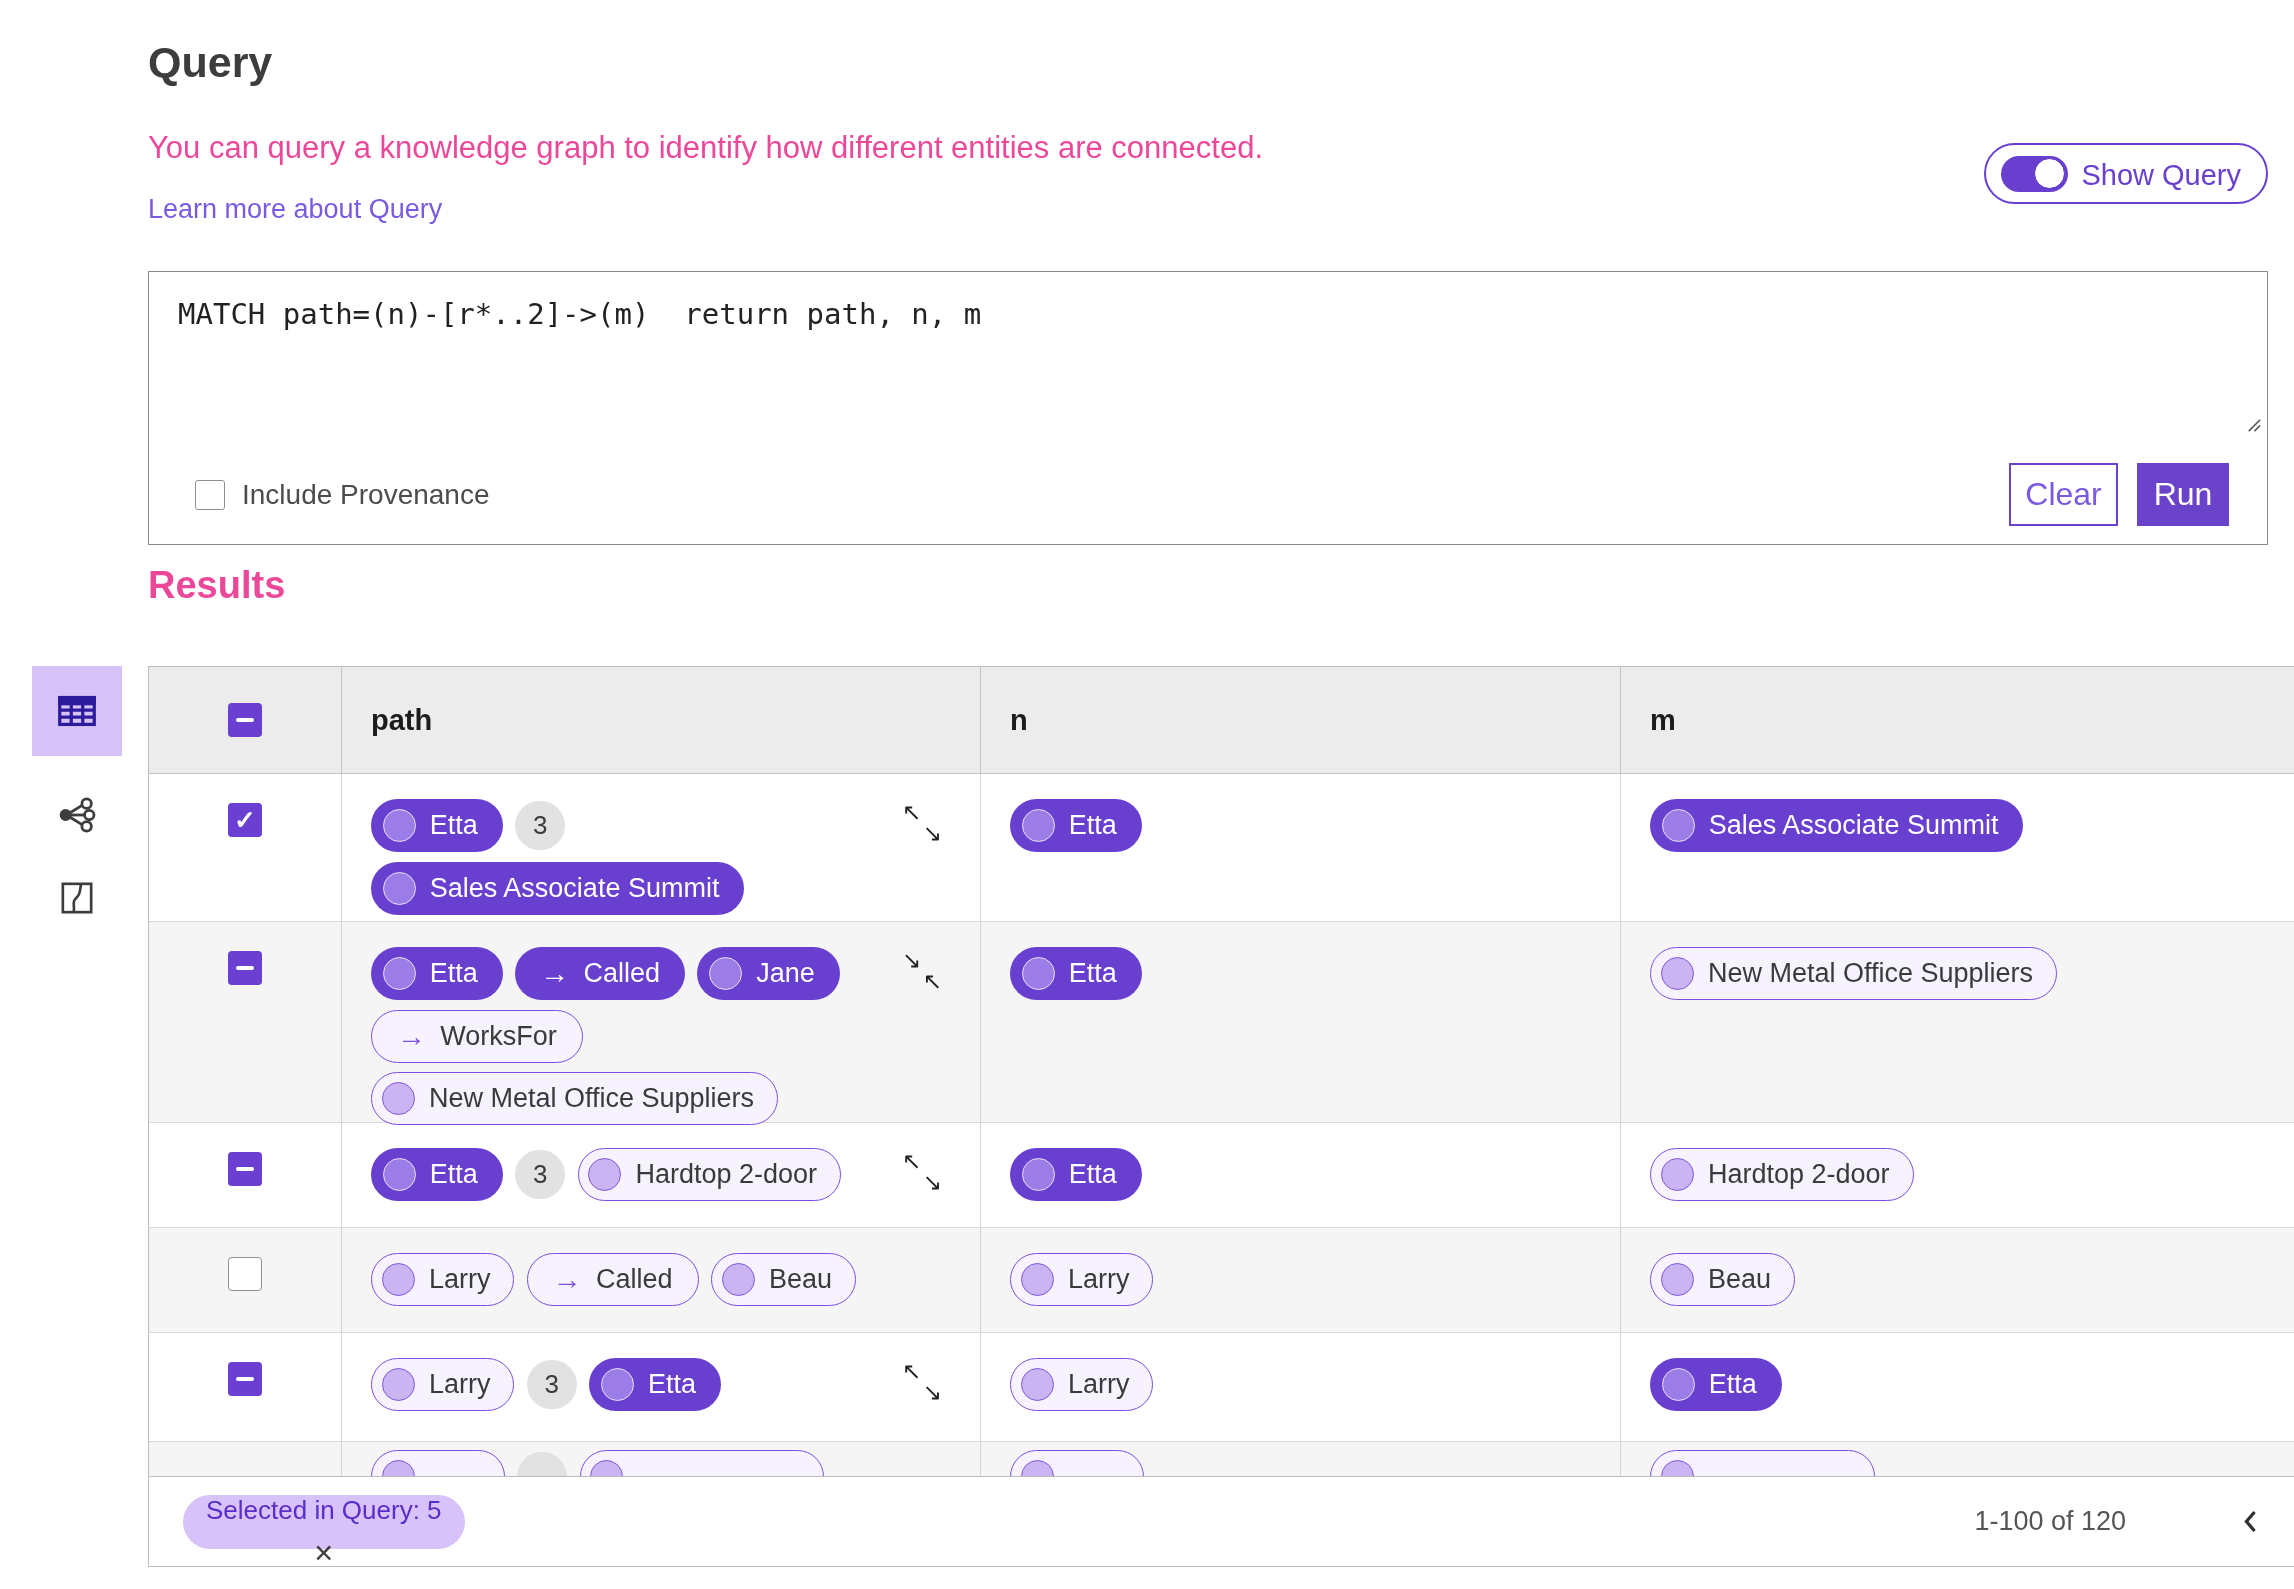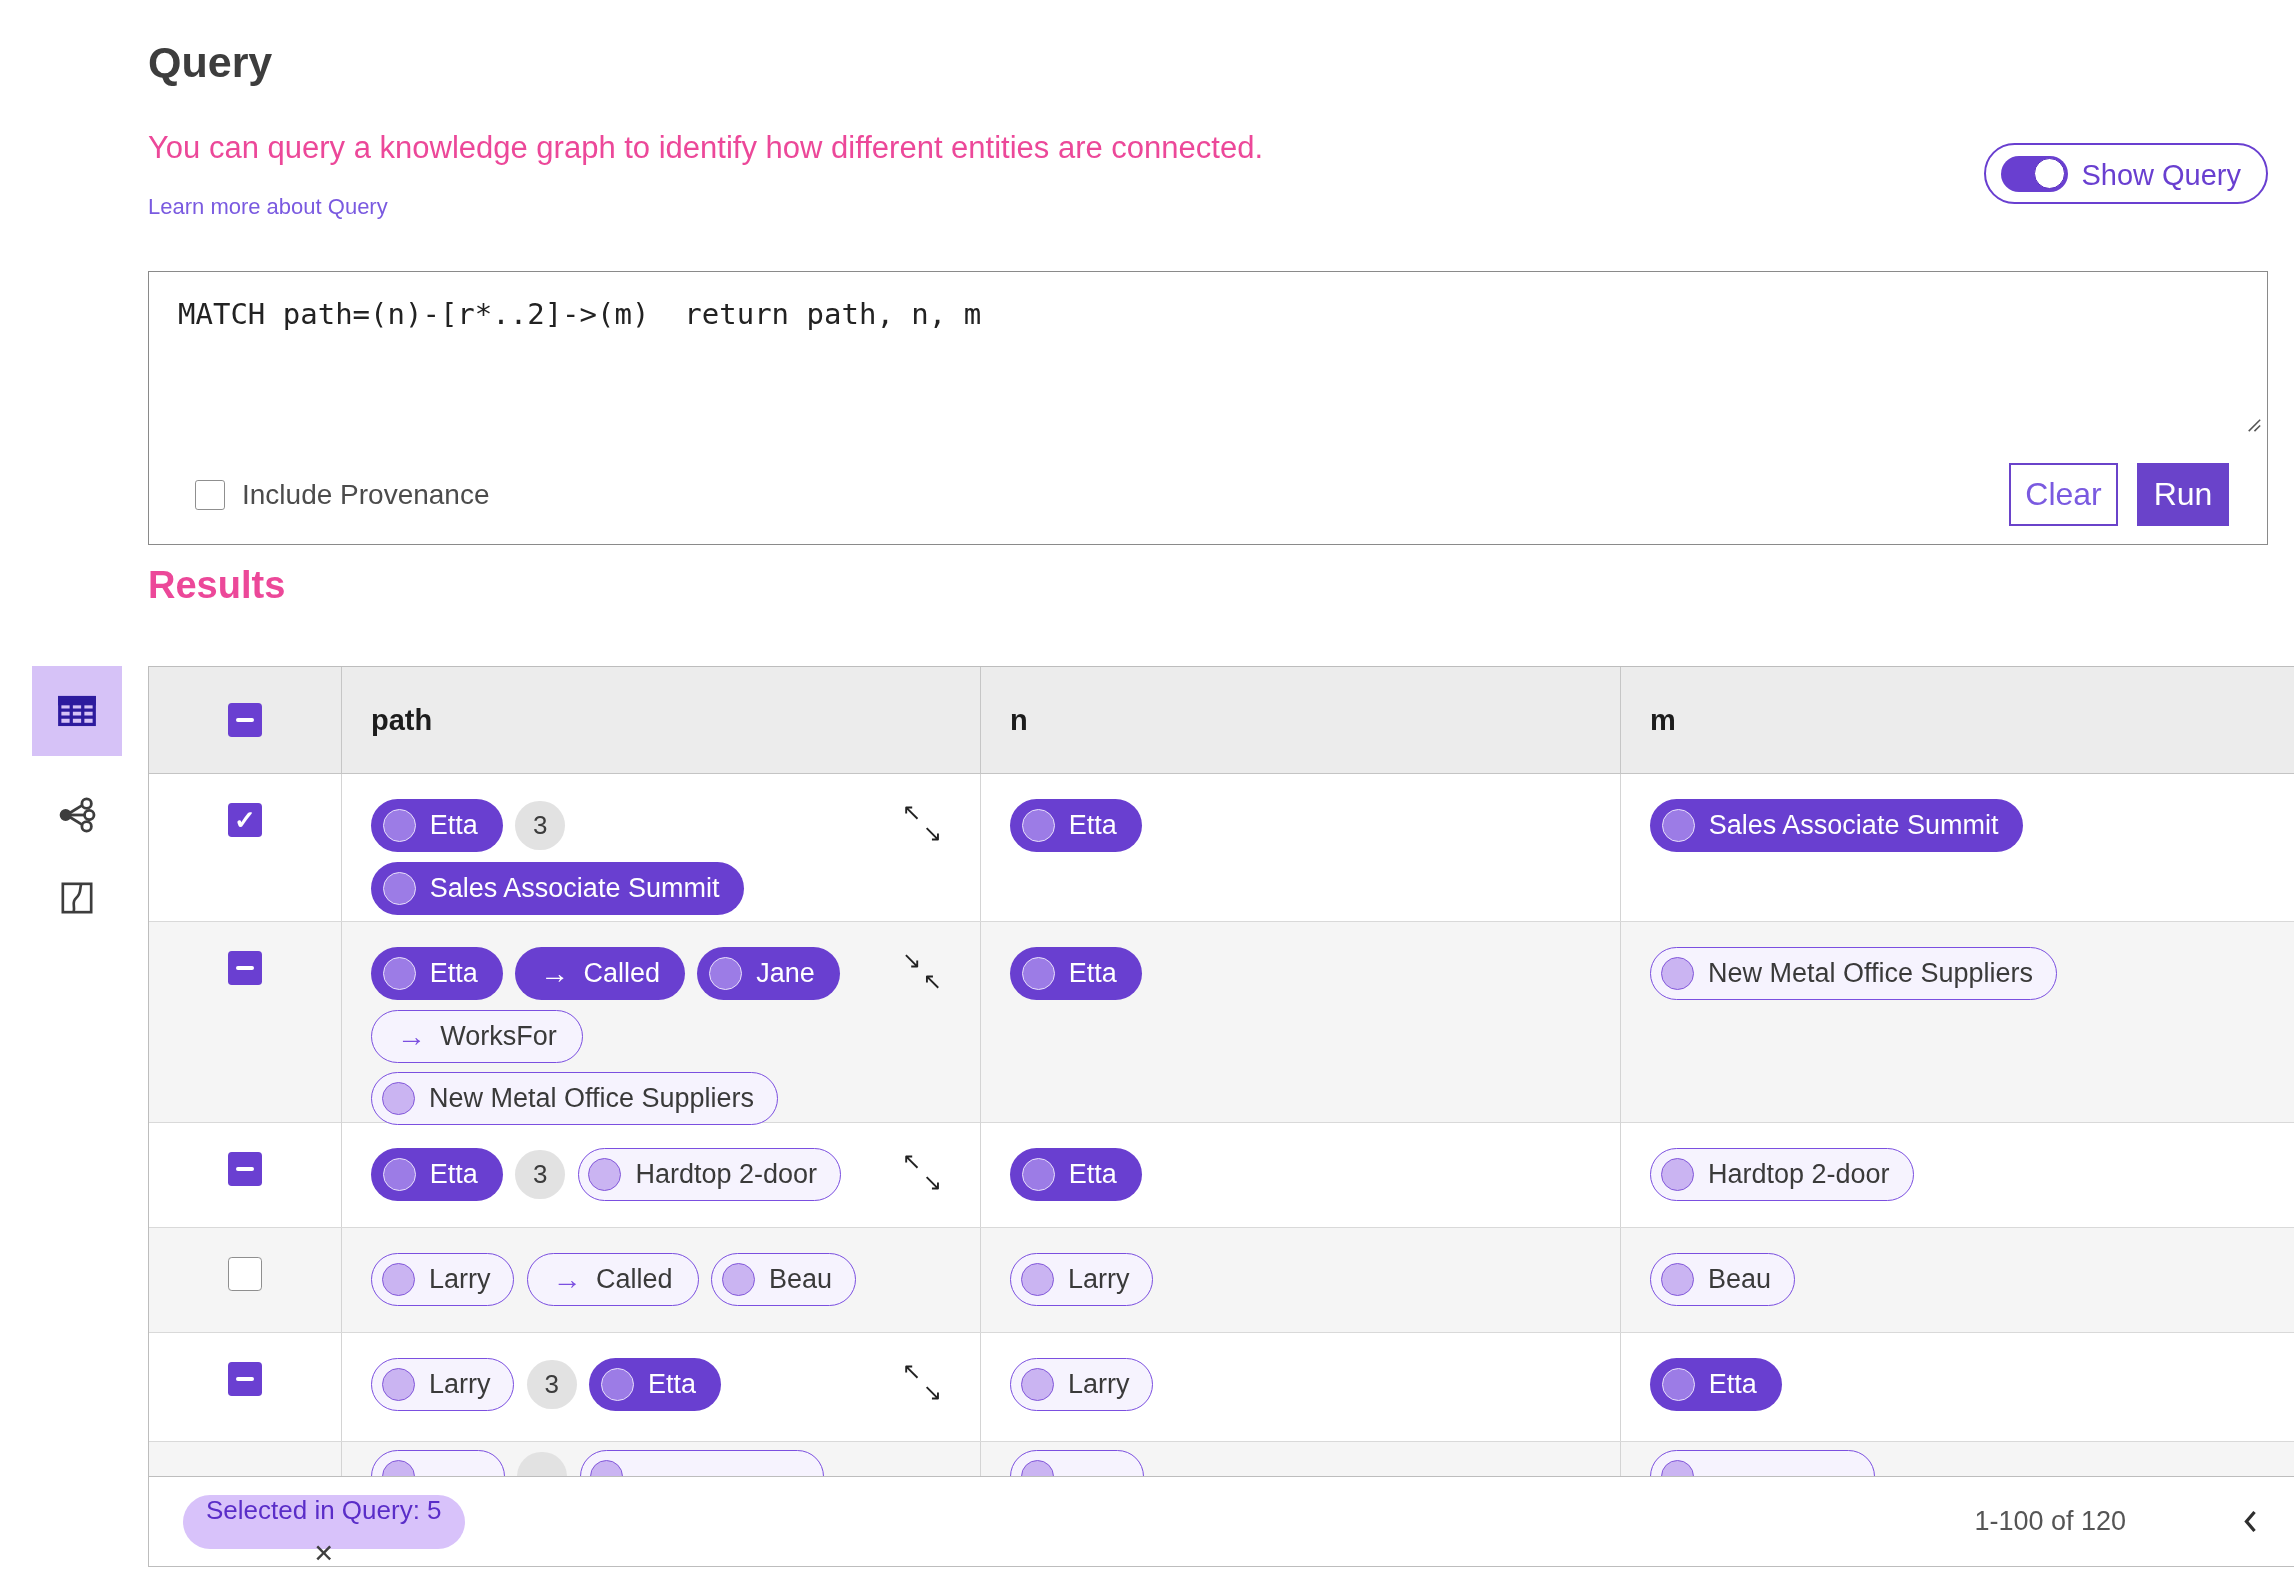--- a/index.html
+++ b/index.html
@@ -2,21 +2,21 @@
 <html><head>
 <meta charset="utf-8">
 <style>
   html,body{margin:0;padding:0;background:#fff;}
   .page{position:relative;width:2294px;height:1590px;background:#fff;
         font-family:"Liberation Sans",sans-serif;color:#3c3c3c;overflow:hidden;}
 
   
   .h1{position:absolute;left:148px;top:38px;font-size:43px;font-weight:700;color:#3d3d3d;}
   .desc{position:absolute;left:148px;top:130px;font-size:31px;color:#ec4899;}
-  .learn{position:absolute;left:148px;top:194px;font-size:22px;color:#7a5ae0;cursor:pointer;}
+  .learn{position:absolute;left:148px;top:194px;font-size:27px;color:#7a5ae0;cursor:pointer;}
 
   .show-toggle{position:absolute;right:26px;top:143px;display:flex;align-items:flex-end;gap:13.4px;
                border:2.9px solid #693fd0;border-radius:34px;padding:10.5px 25px 10.5px 15.3px;background:#fff;cursor:pointer;}
   .track{position:relative;width:67px;height:36px;background:#693fd0;border-radius:18px;}
   .knob{position:absolute;right:2.9px;top:2.9px;width:31px;height:31px;background:#fff;border:1.9px solid #5a2fc0;
         border-radius:50%;box-sizing:border-box;}
   .toggle-label{font-size:29px;color:#693fd0;}
 
   
   .editor{position:absolute;left:148px;top:271px;width:2120px;height:274px;border:1.9px solid #8a8a8a;box-sizing:border-box;}

